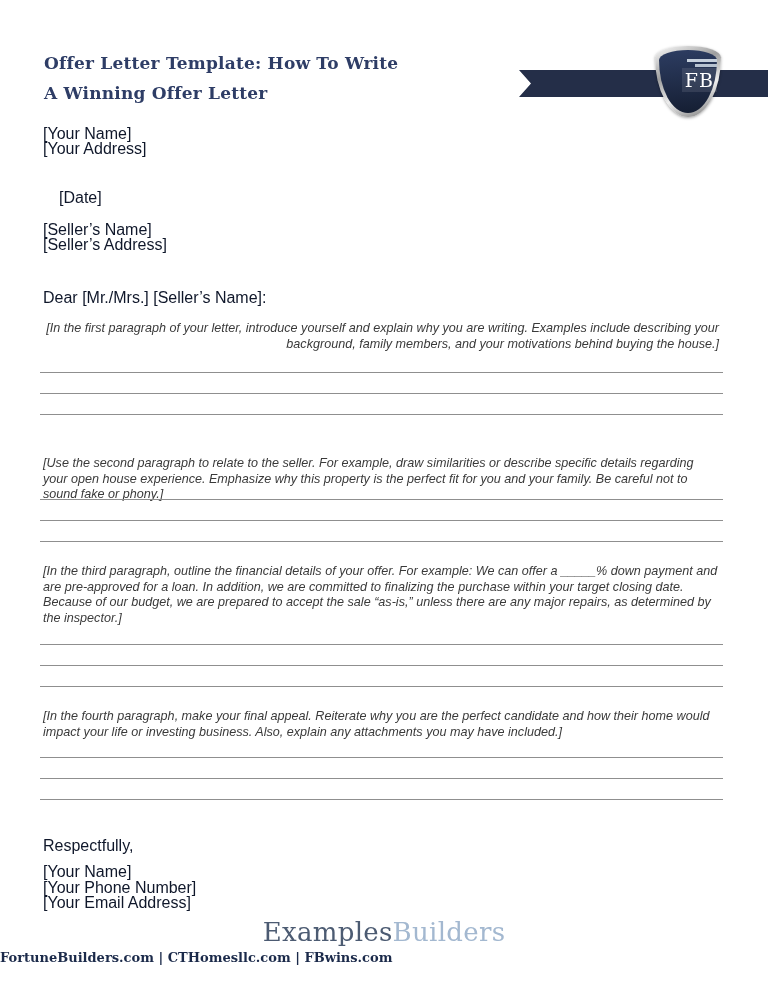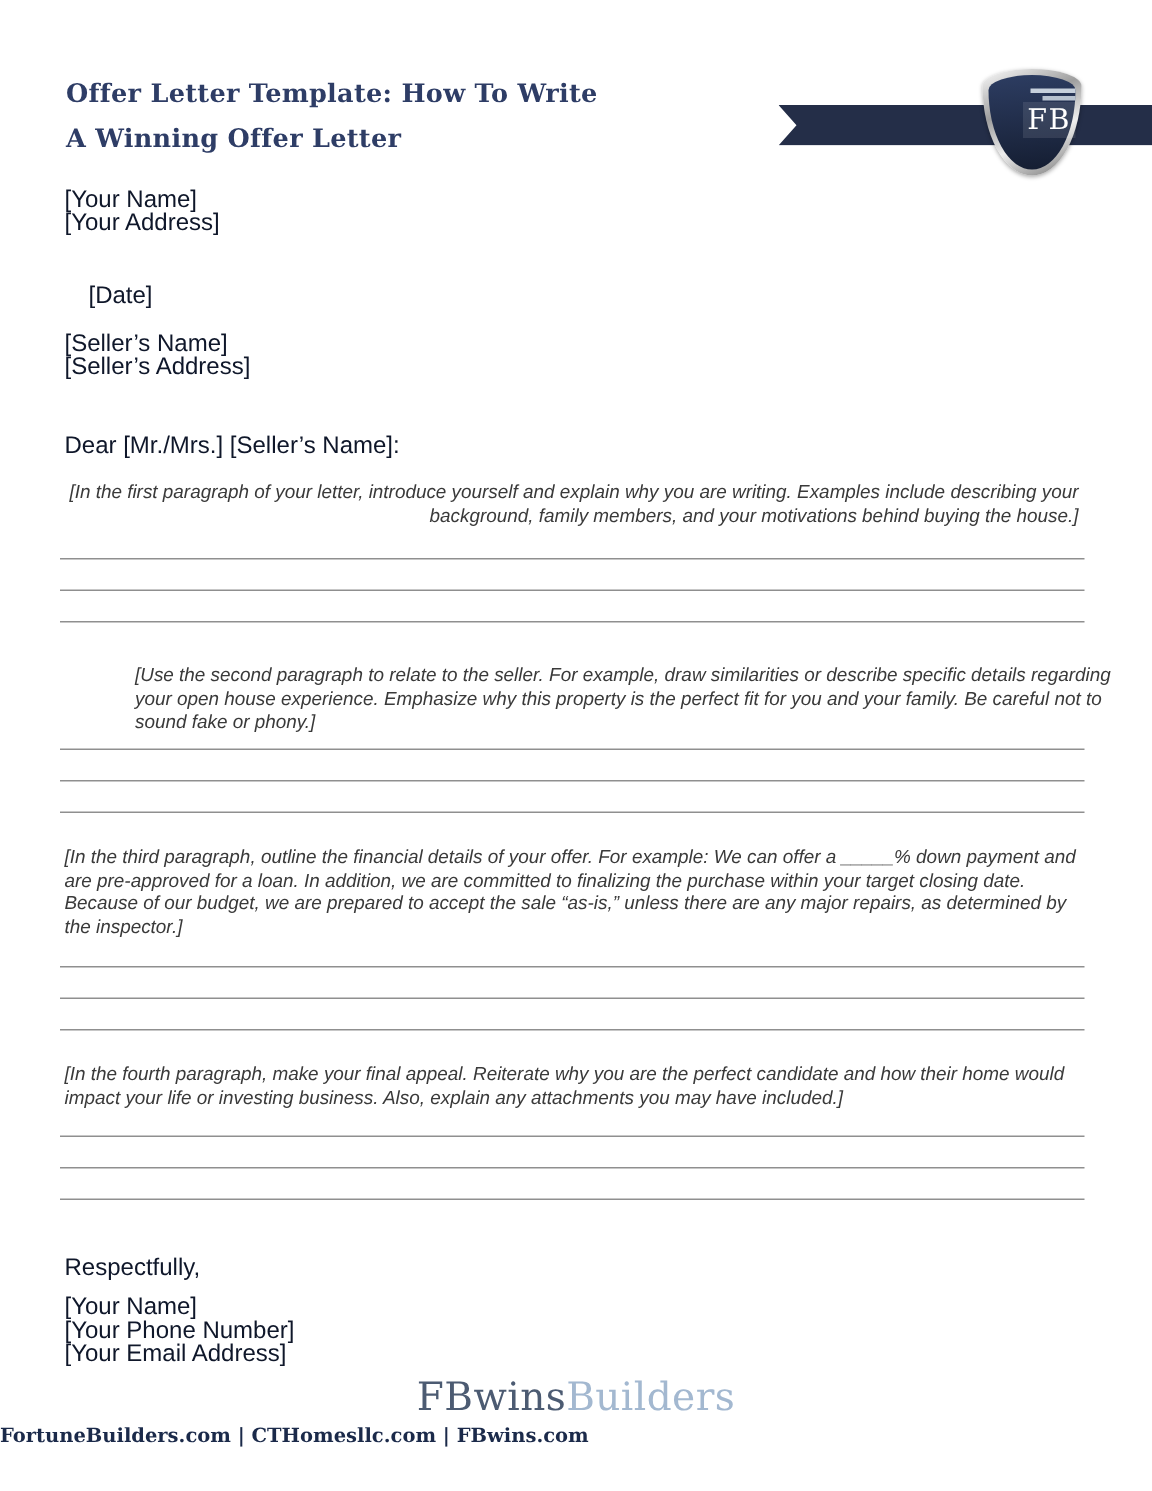--- a/index.html
+++ b/index.html
@@ -57,21 +57,21 @@
   .blk p { margin: 0; }
   .para {
     position: absolute; left: 43px; width: 676px;
     font-style: italic; font-size: 12.6px; line-height: 15.5px; color: #3a3a3a;
   }
   .sender   { top: 126px; }
   .dateline { top: 190px; margin-left: 16px; }
   .seller   { top: 222px; }
   .salutation { top: 290px; font-style: normal; }
   .para-1 { top: 321px; text-align: right; }
-  .para-2 { top: 443px; margin-left: 47px; }
+  .para-2 { top: 456px; }
   .para-3 { top: 564px; }
   .para-4 { top: 709px; }
   .closing   { top: 838px; }
   .signature { top: 864px; line-height: 15.5px; }
 
   .rules { position: absolute; left: 40px; width: 683px; }
   .rules-1 { top: 372px; }
   .rules-2 { top: 499px; }
   .rules-3 { top: 644px; }
   .rules-4 { top: 757px; }
@@ -163,17 +163,17 @@
     <p>Respectfully,</p>
   </div>
 
   <div class="blk signature">
     <p>[Your Name]</p>
     <p>[Your Phone Number]</p>
     <p>[Your Email Address]</p>
   </div>
 
   <div class="footer-brand">
-    <span class="brand-dark">FBwins</span><span class="brand-light">Builders</span>
+    <span class="brand-dark">Examples</span><span class="brand-light">Builders</span>
   </div>
   <div class="footer-tagline">FortuneBuilders.com | CTHomesllc.com | FBwins.com</div>
 
 </div>
 
 </body></html>

